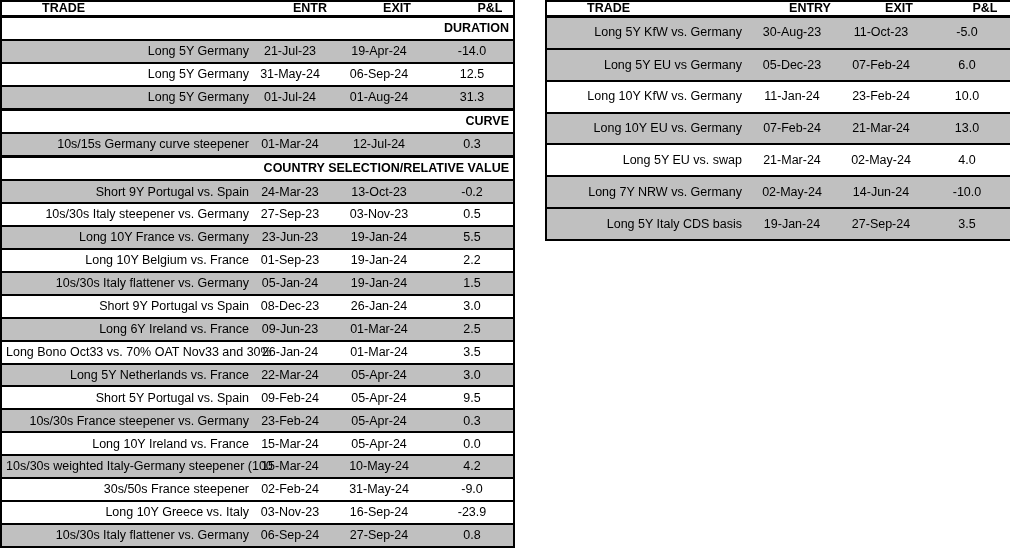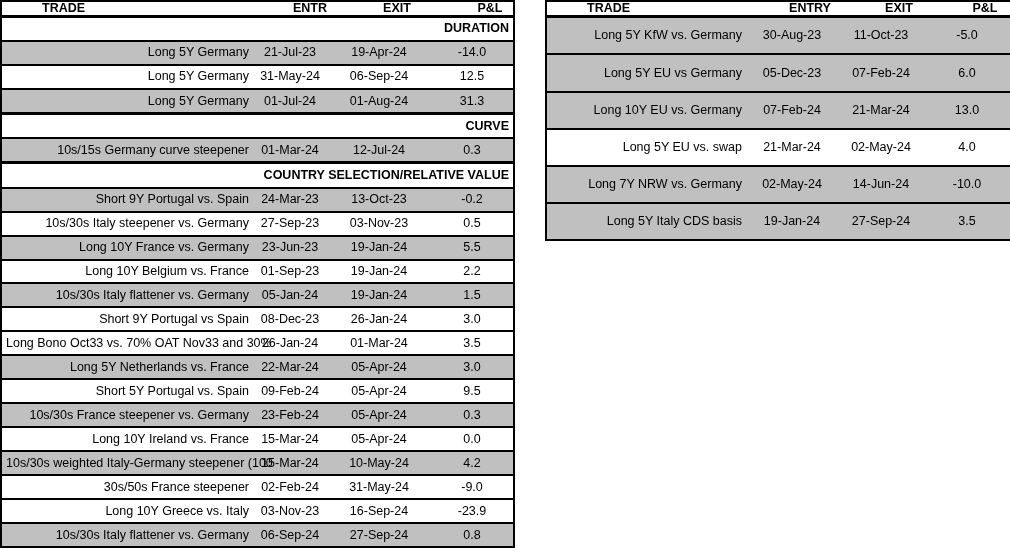--- a/index.html
+++ b/index.html
@@ -139,20 +139,26 @@
           <td class="col-entry">05-Jan-24</td>
           <td class="col-exit">19-Jan-24</td>
           <td class="col-pnl">1.5</td>
         </tr>
         <tr class="data-row white">
           <td class="col-trade">Short 9Y Portugal vs Spain</td>
           <td class="col-entry">08-Dec-23</td>
           <td class="col-exit">26-Jan-24</td>
           <td class="col-pnl">3.0</td>
         </tr>
+        <tr class="data-row gray">
+          <td class="col-trade">Long 6Y Ireland vs. France</td>
+          <td class="col-entry">09-Jun-23</td>
+          <td class="col-exit">01-Mar-24</td>
+          <td class="col-pnl">2.5</td>
+        </tr>
         <tr class="data-row white">
           <td class="col-trade">Long Bono Oct33 vs. 70% OAT Nov33 and 30%</td>
           <td class="col-entry">26-Jan-24</td>
           <td class="col-exit">01-Mar-24</td>
           <td class="col-pnl">3.5</td>
         </tr>
         <tr class="data-row gray">
           <td class="col-trade">Long 5Y Netherlands vs. France</td>
           <td class="col-entry">22-Mar-24</td>
           <td class="col-exit">05-Apr-24</td>
@@ -224,20 +230,26 @@
           <td class="col-entry">30-Aug-23</td>
           <td class="col-exit">11-Oct-23</td>
           <td class="col-pnl">-5.0</td>
         </tr>
         <tr class="data-row gray">
           <td class="col-trade">Long 5Y EU vs Germany</td>
           <td class="col-entry">05-Dec-23</td>
           <td class="col-exit">07-Feb-24</td>
           <td class="col-pnl">6.0</td>
         </tr>
+        <tr class="data-row white">
+          <td class="col-trade">Long 10Y KfW vs. Germany</td>
+          <td class="col-entry">11-Jan-24</td>
+          <td class="col-exit">23-Feb-24</td>
+          <td class="col-pnl">10.0</td>
+        </tr>
         <tr class="data-row gray">
           <td class="col-trade">Long 10Y EU vs. Germany</td>
           <td class="col-entry">07-Feb-24</td>
           <td class="col-exit">21-Mar-24</td>
           <td class="col-pnl">13.0</td>
         </tr>
         <tr class="data-row white">
           <td class="col-trade">Long 5Y EU vs. swap</td>
           <td class="col-entry">21-Mar-24</td>
           <td class="col-exit">02-May-24</td>

